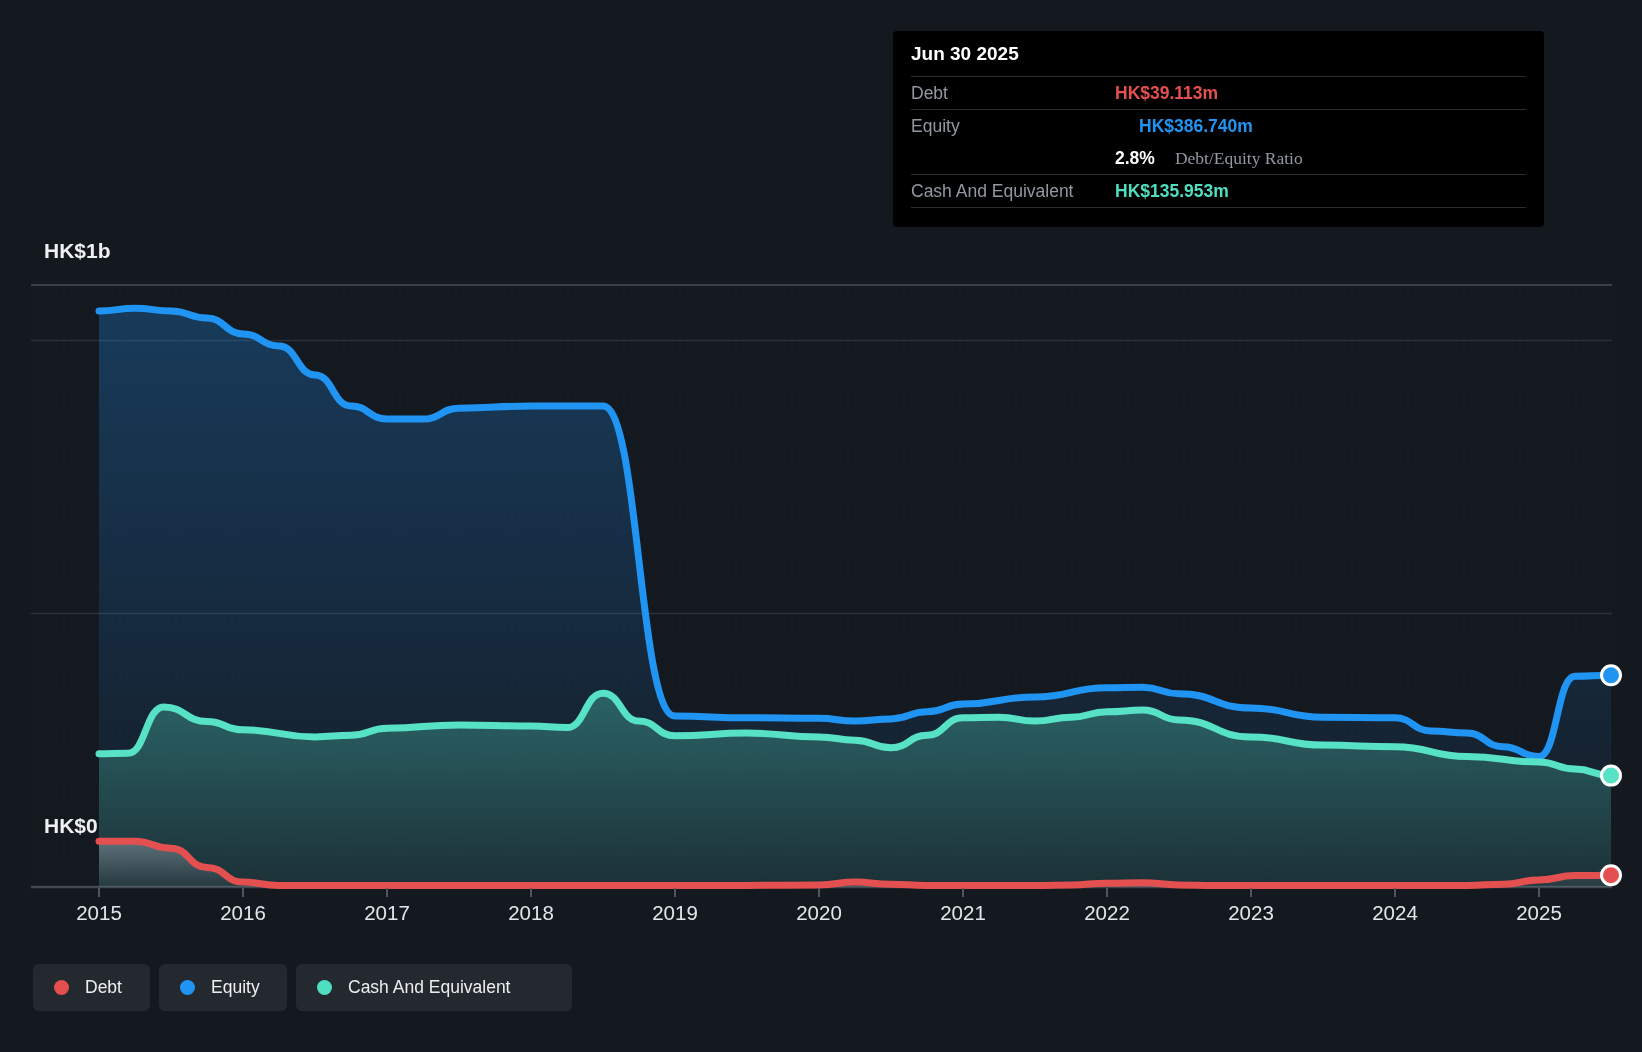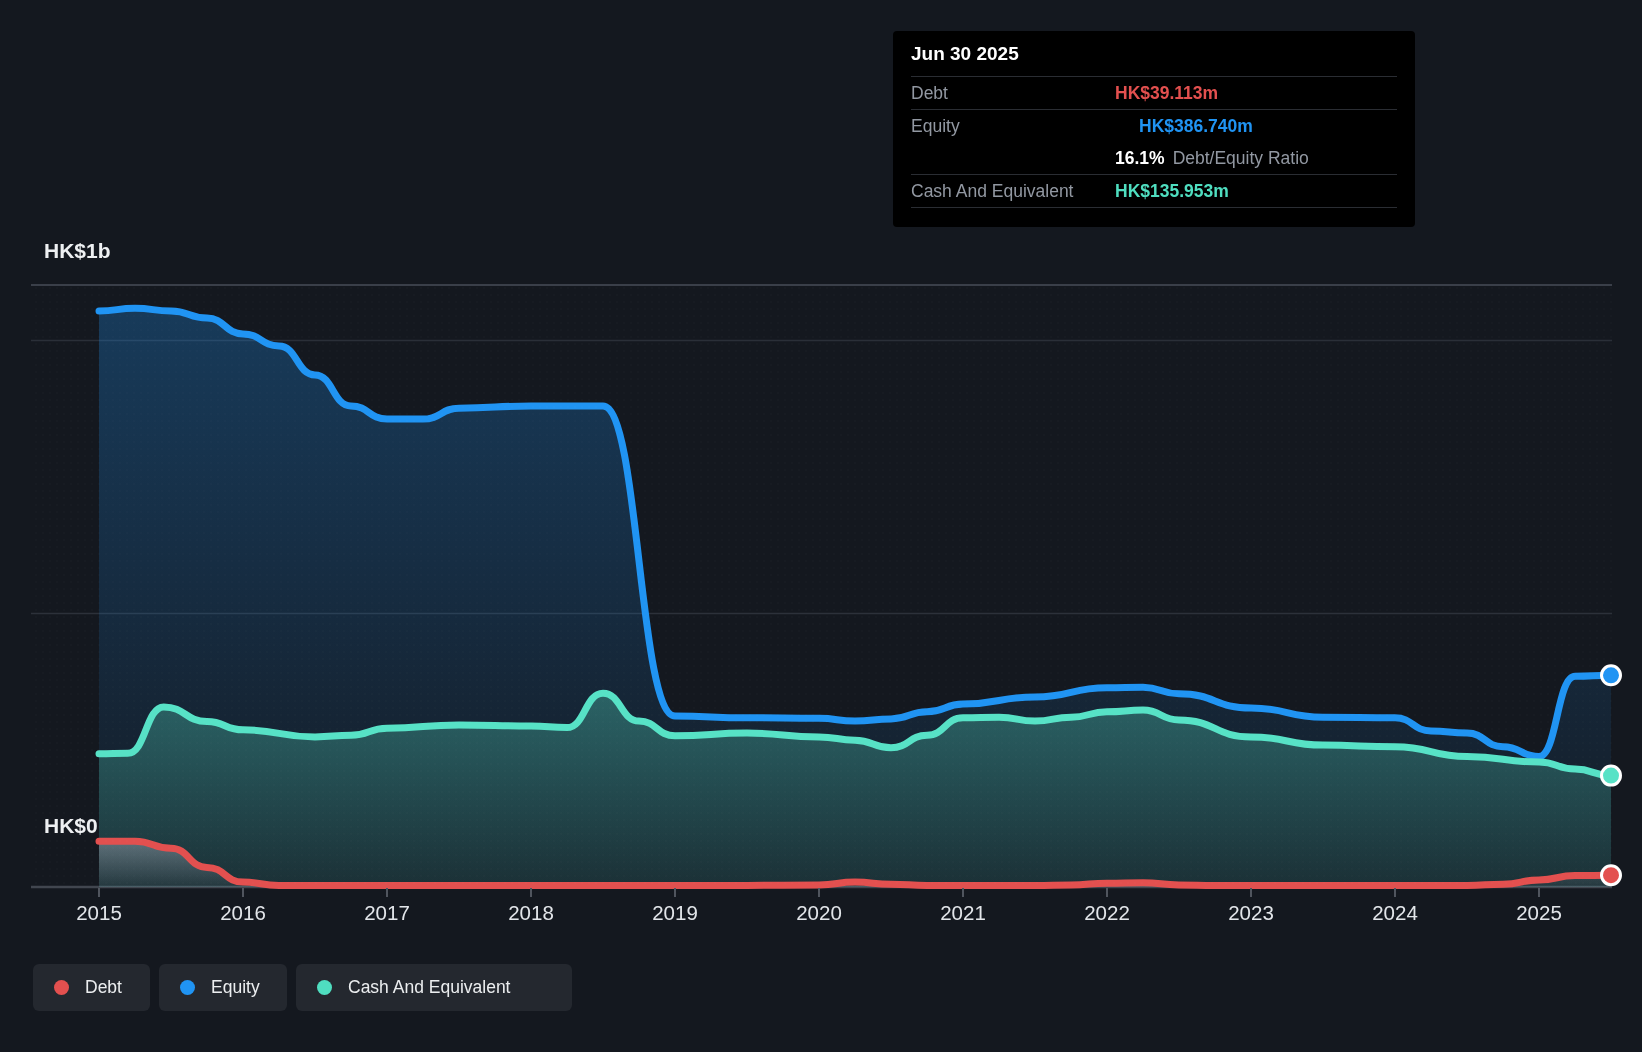--- a/index.html
+++ b/index.html
@@ -1,30 +1,30 @@
 <!DOCTYPE html>
 <html><head>
 <meta charset="utf-8">
 <style>
   html,body{margin:0;padding:0;background:#14181f;width:1642px;height:1052px;overflow:hidden;
     font-family:"Liberation Sans","DejaVu Sans",sans-serif;}
   .stage{position:relative;width:1642px;height:1052px;}
   svg.chart{position:absolute;left:0;top:0;}
 
   
-  .tooltip{position:absolute;left:893px;top:31px;width:522px;height:196px;background:#000000;
+  .tooltip{position:absolute;left:893px;top:31px;width:651px;height:196px;background:#000000;
     border-radius:4px;padding:0 18px;box-sizing:border-box;color:#fff;}
   .tt-title{font-size:19px;font-weight:bold;color:#ffffff;height:45px;display:flex;align-items:center;
     border-bottom:1px solid #2a2d33;}
   .tt-row{display:flex;align-items:center;height:32px;font-size:17.5px;border-bottom:1px solid #2a2d33;}
   .tt-row.noline{border-bottom:none;}
   .tt-label{width:204px;flex:none;color:#9298a2;}
   .tt-value{font-weight:bold;}
   .tt-ratio-value{font-weight:bold;color:#ffffff;}
-  .tt-ratio-label{color:#9298a2;margin-left:8px;}
+  .tt-ratio-label{color:#9298a2;margin-left:20px;font-family:Liberation Serif, serif;}
 
   
   .legend{position:absolute;left:33px;top:964px;display:flex;gap:9px;}
   .legend-pill{height:47px;background:#24282f;border-radius:6px;display:flex;align-items:center;
     padding:0 24px 0 21px;cursor:pointer;box-sizing:border-box;}
   .legend-pill:nth-child(1){min-width:117px;}
   .legend-pill:nth-child(2){min-width:128px;}
   .legend-pill:nth-child(3){min-width:276px;}
   .legend-dot{width:15px;height:15px;border-radius:50%;flex:none;margin-right:16px;}
   .legend-label{color:#eceef0;font-size:17.5px;}
@@ -108,21 +108,21 @@
     <div class="tt-row">
       <span class="tt-label">Debt</span>
       <span class="tt-value" style="color: rgb(227, 80, 79);">HK$39.113m</span>
     </div>
     <div class="tt-row noline">
       <span class="tt-label">Equity</span>
       <span class="tt-value" style="color: rgb(32, 148, 243); margin-left: 24px;">HK$386.740m</span>
     </div>
     <div class="tt-row">
       <span class="tt-label"></span>
-      <span class="tt-ratio-value">16.1%</span>
+      <span class="tt-ratio-value">2.8%</span>
       <span class="tt-ratio-label">Debt/Equity Ratio</span>
     </div>
     <div class="tt-row">
       <span class="tt-label">Cash And Equivalent</span>
       <span class="tt-value" style="color: rgb(79, 222, 192);">HK$135.953m</span>
     </div>
   </div>
 
   <div class="legend">
     <div class="legend-pill" role="button">

